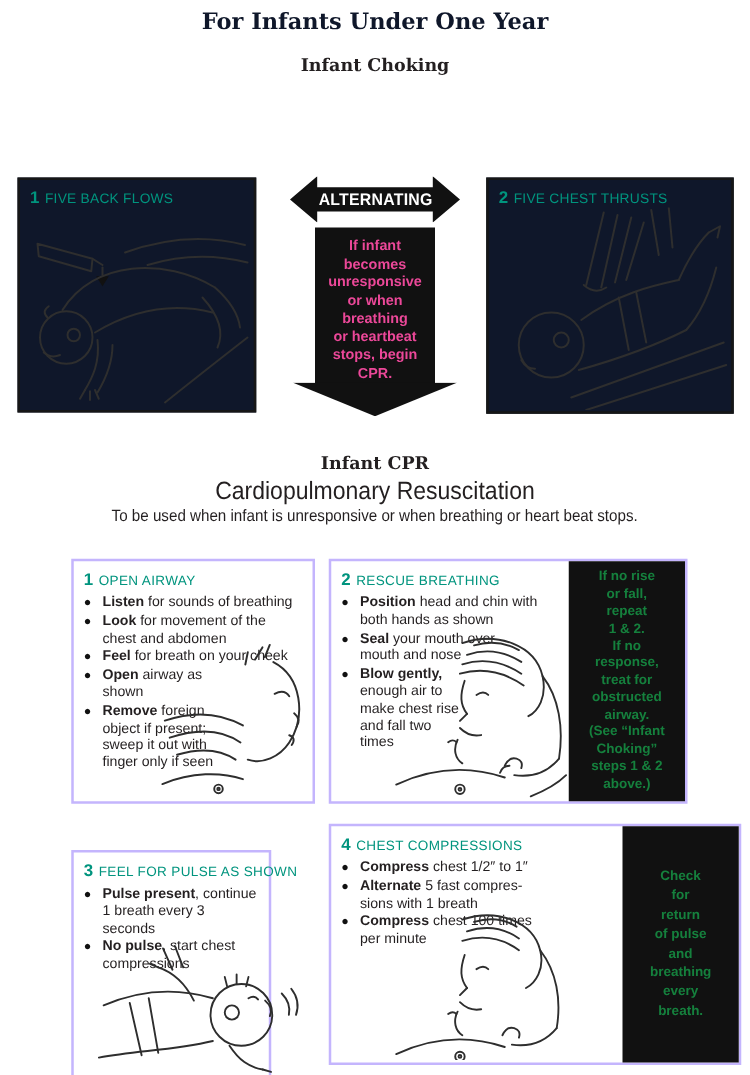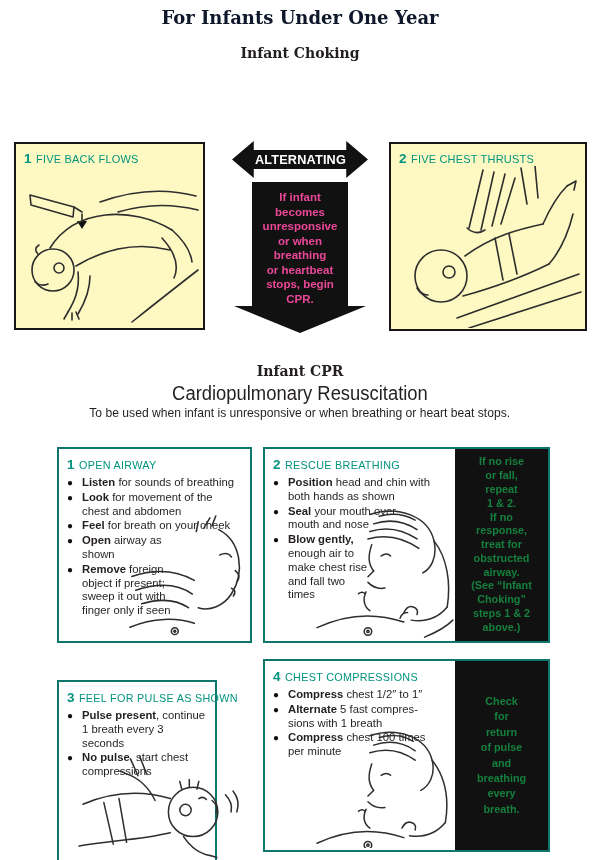--- a/index.html
+++ b/index.html
@@ -6,34 +6,34 @@
   #page{position:relative;width:600px;height:860px;background:#ffffff;
         font-family:"Liberation Sans",sans-serif;color:#231f20;overflow:hidden;}
   .abs{position:absolute;}
   .ctr{left:0;width:600px;text-align:center;}
   .serifhead{font-family:"DejaVu Serif",serif;font-weight:bold;}
   .teal{color:#0f172a;text-align:center;}
   .condense{display:inline-block;transform:scaleX(.92);transform-origin:center;}
   
   .para div{white-space:nowrap;line-height:20px;font-size:13.2px;}
   
-  .pbox{border:2px solid #161616;background:#fef9c3;box-sizing:border-box;}
+  .pbox{border:2px solid #161616;background:#0f172a;box-sizing:border-box;}
   .pbox .cap{position:absolute;left:8px;top:5px;white-space:nowrap;}
   .num{font-weight:bold;font-size:13.5px;color:#00947e;}
   .cap .lbl{font-size:11px;color:#00947e;letter-spacing:.2px;}
   
   .alt-arrow{background:#111;display:flex;align-items:center;justify-content:center;
      clip-path:polygon(0% 50%,16% 0%,16% 24%,84% 24%,84% 0%,100% 50%,84% 100%,84% 76%,16% 76%,16% 100%);}
   .alt-arrow span{color:#fff;font-weight:bold;font-size:13.5px;letter-spacing:.2px;transform:scaleX(.94);}
   
   .banner{background:#111;color:#ec4899;text-align:center;}
   .banner div{font-size:11.5px;font-weight:bold;line-height:14.5px;}
   .banner-tip{background:#111;clip-path:polygon(0 0,100% 0,50% 100%);}
   
-  .panel{border:2px solid #0f766e;background:#fff;box-sizing:border-box;}
+  .panel{border:2px solid #c4b5fd;background:#fff;box-sizing:border-box;}
   .pad{position:absolute;left:0;top:0;right:0;bottom:0;padding:6px 8px;box-sizing:border-box;}
   .ph{margin:0 0 3px 0;white-space:nowrap;}
   .ph .plabel{font-size:10.8px;color:#00947e;letter-spacing:.3px;}
   ul.bl{list-style:none;margin:0;padding:0;}
   ul.bl li{padding-left:15px;font-size:11.3px;line-height:13.8px;margin:0 0 1px 0;}
   .dot{display:inline-block;width:15px;margin-left:-15px;font-size:10px;color:#111;}
   .blead{font-weight:bold;}
   .br{white-space:pre-line;}
   
   .sidebar{position:absolute;top:0;right:0;bottom:0;width:93px;background:#111;color:#15803d;
@@ -228,21 +228,21 @@
       <path d="M34,52 L44,96 M50,48 L58,94"></path>
       <path d="M88,50 C80,34 70,26 58,22"></path>
       <path d="M58,22 l-7,-3"></path>
       <path d="M62,6 L70,24 M72,4 L79,22"></path>
       <path d="M118,88 C126,100 134,106 146,108"></path>
       <path d="M146,108 l7,2"></path>
       <path d="M162,44 q8,8 6,18 M170,40 q8,10 4,22"></path>
     </svg>
   </div>
 
-  <div class="abs panel" style="left:263px;top:659px;width:287px;height:193px;">
+  <div class="abs panel" style="left:263px;top:659px;width:330px;height:193px;">
     <div class="pad" style="right:93px;">
       <div class="ph">
         <span class="num">4</span>
         <span class="plabel">CHEST COMPRESSIONS</span>
       </div>
       <ul class="bl">
         <li><span class="dot">●</span><span class="blead">Compress</span><span class="br"> chest 1/2″ to 1″</span></li>
         <li style="width:150px;"><span class="dot">●</span><span class="blead">Alternate</span><span class="br"> 5 fast compres-
 sions with 1 breath</span></li>
         <li style="width:150px;"><span class="dot">●</span><span class="blead">Compress</span><span class="br"> chest 100 times per minute</span></li>

